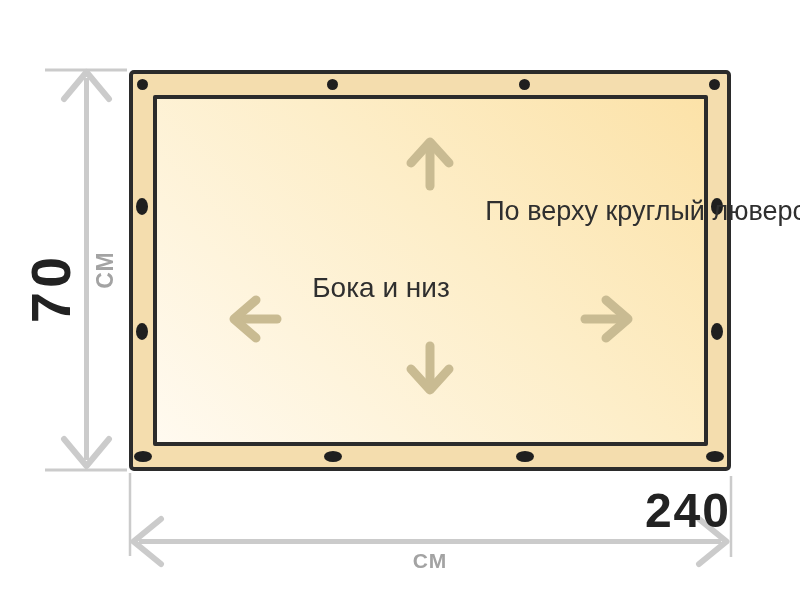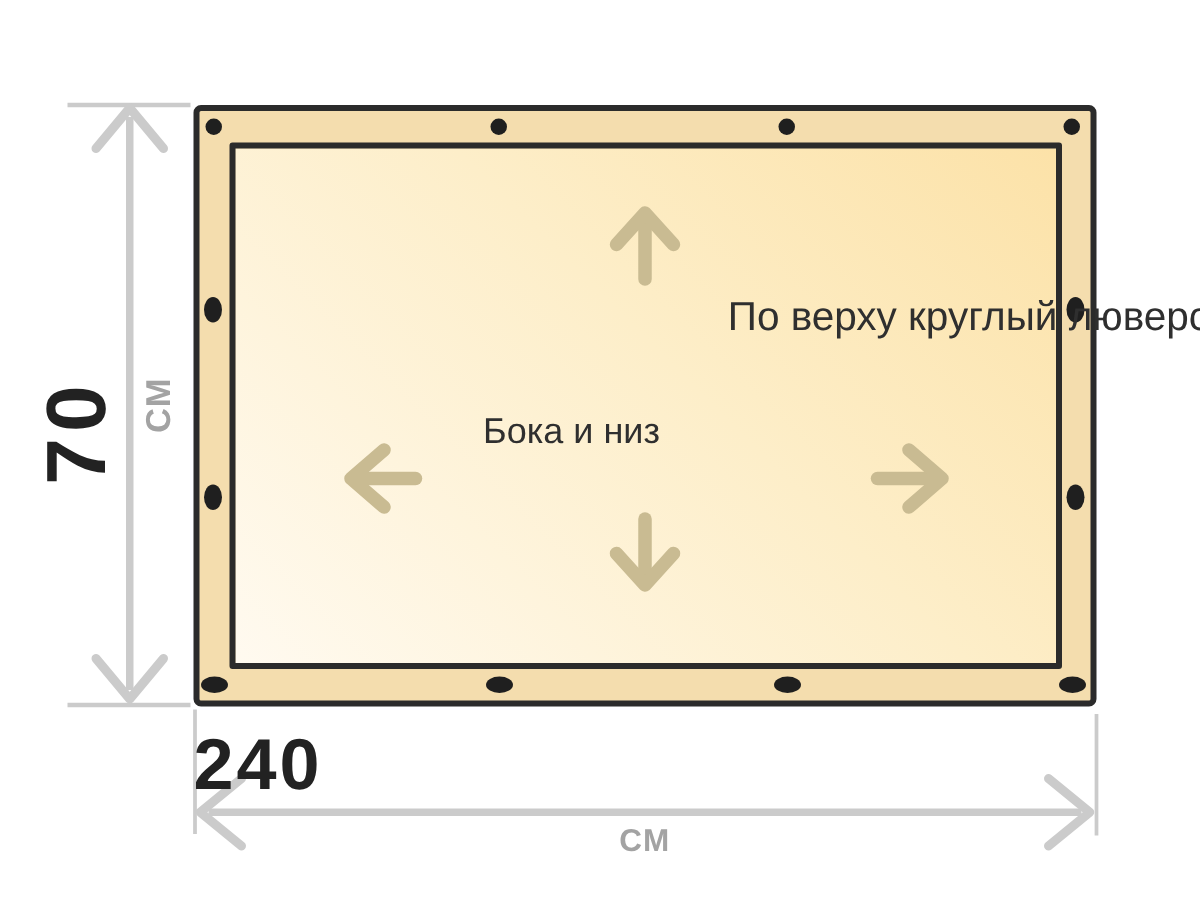--- a/index.html
+++ b/index.html
@@ -24,36 +24,36 @@
   .g-vert  { width:12px; height:17px; }
   .g-horiz { width:18px; height:11px; }
 
   
   .note-top {
     position:absolute; left:129px; top:196px; width:648px; text-align:right;
     font-size:27px; color:#2f2f2f;margin-left:29px;
   }
   .note-center {
     position:absolute; left:129px; top:272px; width:504px; text-align:center;
-    font-size:24px; line-height:31px; color:#2f2f2f;
+    font-size:28px; line-height:31px; color:#2f2f2f;
   }
 
   
   .dim-height-value {
     position:absolute; left:-19px; top:260px; width:140px; height:56px; line-height:56px;
     text-align:center; transform:rotate(-90deg);
     font-size:56px; font-weight:bold; letter-spacing:4px; color:#222222;
   }
   .dim-height-unit {
     position:absolute; left:65px; top:258px; width:80px; height:24px; line-height:24px;
     text-align:center; transform:rotate(-90deg);
     font-size:23px; font-weight:bold; letter-spacing:1px; color:#a3a3a3;
   }
   .dim-width-value {
-    position:absolute; left:129px; top:486px; width:602px; line-height:50px; text-align:left;
+    position:absolute; left:129px; top:486px; width:602px; line-height:50px; text-align:right;
     font-size:48px; font-weight:bold; letter-spacing:2px; color:#222222;
   }
   .dim-width-unit {
     position:absolute; left:129px; top:549px; width:602px; text-align:center;
     font-size:21px; font-weight:bold; letter-spacing:1px; color:#a3a3a3;
   }
 </style>
 </head>
 <body>
 

